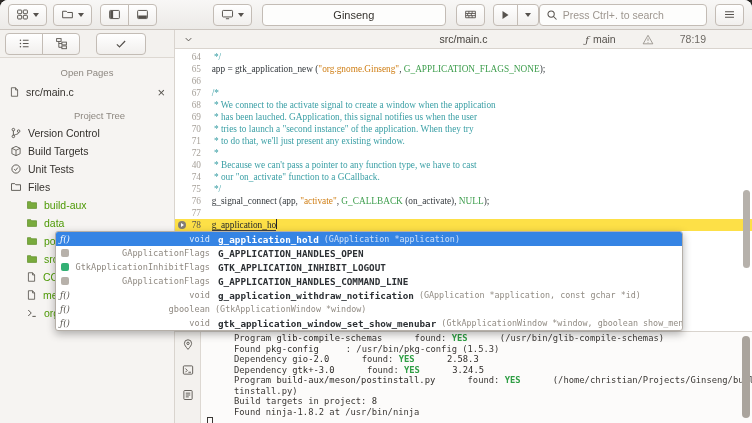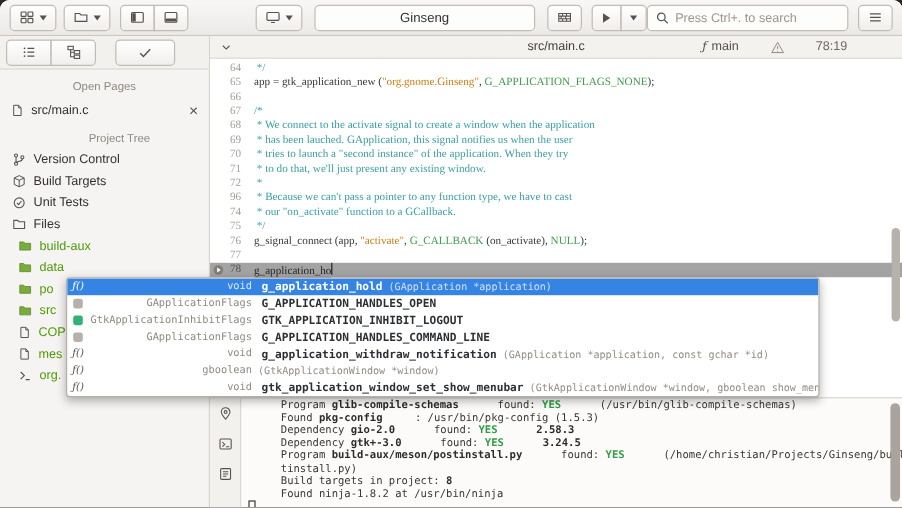--- a/index.html
+++ b/index.html
@@ -39,37 +39,37 @@
                   display:flex; align-items:center; padding:0 5px; }
   .sbtn { height:22px; width:38px; padding:0; }
   .sbtn.wide { width:50px; margin-left:16px; }
   .side-label { font-size:9.5px; color:#8d8780; padding:9px 10px 3px;text-align:center; }
   .side-label.second { padding-top:7px;padding-left:35px; }
   .open-row { height:22px; display:flex; align-items:center; padding:0 9px; gap:6px;
               font-size:10.5px; color:#34312d; }
   .open-row .x { margin-left:auto; color:#55524d; font-size:13px; line-height:1; }
   .trow { height:18px; display:flex; align-items:center; gap:6px; padding:0 10px;
           font-size:10.5px; color:#34312d; white-space:nowrap; }
-  .trow.ind { padding-left:15px; }
+  .trow.ind { padding-left:26px; }
   .tl.green { color:var(--c-vcs,#4e9a06); }
 
   
   .editor-col { flex:1; display:flex; flex-direction:column; min-width:0; }
   .editor-top { height:19px; background:#f4f2ef; border-bottom:1px solid #d9d4ce; position:relative;
                 display:flex; align-items:center; padding:0 8px; font-size:10.5px; color:#56524d; }
   .etop-path { position:absolute; left:0; right:0; text-align:center; color:#44403b; }
   .etop-right { position:absolute; right:46px; display:flex; align-items:center; gap:26px; }
   .symwrap { display:flex; align-items:center; gap:4px; }
   .fsym { font-family:"DejaVu Serif",serif; font-style:italic; font-size:10px; color:#56524d; }
   .pos { color:#6e6a64; }
 
   .codewrap { flex:1; position:relative; background:#fff; overflow:hidden; padding-top:2px; }
   .crow { display:flex; height:12px; line-height:12px; white-space:pre;
           font-family:Liberation Serif, serif; font-size:9.3px;align-items:center; }
-  .crow.cur { background:#a3a3a3; }
+  .crow.cur { background:#fde047; }
   .ln { width:30px; min-width:30px; text-align:right; padding-right:4px; color:#a6a099; position:relative; }
   .crow.cur .ln { color:#55524c; }
   .marker { position:absolute; left:3px; top:2px; width:8px; height:8px; border-radius:50%; background:#827d76; }
   .marker::after { content:""; position:absolute; left:3px; top:2px;
                    border-top:2px solid transparent; border-bottom:2px solid transparent; border-left:3px solid #fff; }
   .lt { padding-left:2px; }
   .s-plain { color:#33383c; }
   .s-comment { color:var(--c-comment,#3a9fa5); }
   .s-string { color:var(--c-string,#cf7d12); }
   .s-constant { color:var(--c-constant,#3f9e4e); }
@@ -77,21 +77,21 @@
   .caret-i { display:inline-block; width:1px; height:10px; background:#202326; vertical-align:-1px; }
   .vscroll { position:absolute; right:2px; top:141px; width:7px; height:78px; border-radius:4px; background:#b6b1ab; }
 
   
   .panel { height:92px; border-top:1px solid #d9d4ce; display:flex; background:#fcfbfa; position:relative; }
   .ptabs { width:26px; min-width:26px; background:#f3f1ee; border-right:1px solid #ddd8d2;
            display:flex; flex-direction:column; align-items:center; padding-top:6px; gap:13px; }
   .log { flex:1; padding:1px 0 0 6px; font-family:"DejaVu Sans Mono",monospace; font-size:8.8px;
          line-height:10.5px; white-space:pre; overflow:hidden; color:#3a3734; }
   .l-p { color:#3a3734;padding-left:27px; }
-  .l-b { font-weight:bold; color:#2e2b28; }
+  .l-b { font-weight:normal; color:#2e2b28; }
   .l-y { font-weight:bold; color:var(--c-success,#2f9e44); }
   .cursorbox { display:inline-block; width:6px; height:9px; border:1px solid #3a3734; vertical-align:-1px; }
   .pscroll { position:absolute; right:2px; top:4px; width:8px; height:82px; border-radius:4px; background:#aaa49d; }
 
   
   .completion { position:absolute; left:55px; top:231px; width:628px; background:#fff;
                 border:1px solid #b5afa8; border-radius:3px; box-shadow:0 3px 8px rgba(0,0,0,.3);
                 z-index:20; overflow:hidden; }
   .prow { height:14px; display:flex; align-items:center; font-family:"DejaVu Sans Mono",monospace; }
   .prow.sel { background:var(--c-accent,#3584e4); }
@@ -373,21 +373,21 @@
         <div id="code">
             <div class="crow"><span class="ln">64</span><span class="lt"><span class="s-comment">   */</span></span></div>
             <div class="crow"><span class="ln">65</span><span class="lt"><span class="s-plain">  app = gtk_application_new (</span><span class="s-string">"org.gnome.Ginseng"</span><span class="s-plain">, </span><span class="s-constant">G_APPLICATION_FLAGS_NONE</span><span class="s-plain">);</span></span></div>
             <div class="crow"><span class="ln">66</span><span class="lt"></span></div>
             <div class="crow"><span class="ln">67</span><span class="lt"><span class="s-comment">  /*</span></span></div>
             <div class="crow"><span class="ln">68</span><span class="lt"><span class="s-comment">   * We connect to the activate signal to create a window when the application</span></span></div>
             <div class="crow"><span class="ln">69</span><span class="lt"><span class="s-comment">   * has been lauched. GApplication, this signal notifies us when the user</span></span></div>
             <div class="crow"><span class="ln">70</span><span class="lt"><span class="s-comment">   * tries to launch a "second instance" of the application. When they try</span></span></div>
             <div class="crow"><span class="ln">71</span><span class="lt"><span class="s-comment">   * to do that, we'll just present any existing window.</span></span></div>
             <div class="crow"><span class="ln">72</span><span class="lt"><span class="s-comment">   *</span></span></div>
-            <div class="crow"><span class="ln">96</span><span class="lt"><span class="s-comment">   * Because we can't pass a pointer to any function type, we have to cast</span></span></div>
+            <div class="crow"><span class="ln">40</span><span class="lt"><span class="s-comment">   * Because we can't pass a pointer to any function type, we have to cast</span></span></div>
             <div class="crow"><span class="ln">74</span><span class="lt"><span class="s-comment">   * our "on_activate" function to a GCallback.</span></span></div>
             <div class="crow"><span class="ln">75</span><span class="lt"><span class="s-comment">   */</span></span></div>
             <div class="crow"><span class="ln">76</span><span class="lt"><span class="s-plain">  g_signal_connect (app, </span><span class="s-string">"activate"</span><span class="s-plain">, </span><span class="s-constant">G_CALLBACK</span><span class="s-plain"> (on_activate), </span><span class="s-constant">NULL</span><span class="s-plain">);</span></span></div>
             <div class="crow"><span class="ln">77</span><span class="lt"></span></div>
             <div class="crow cur"><span class="ln">78<span class="marker"></span></span><span class="lt"><span class="s-plain">  </span><span class="s-snippet">g_application_ho</span><span class="caret-i"></span></span></div>
           </div>
         <div class="vscroll"></div>
       </div>
 
       <div class="panel">

